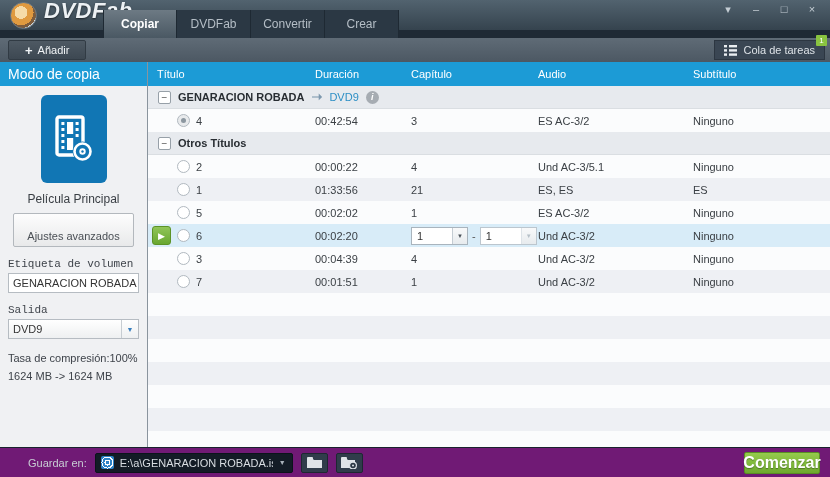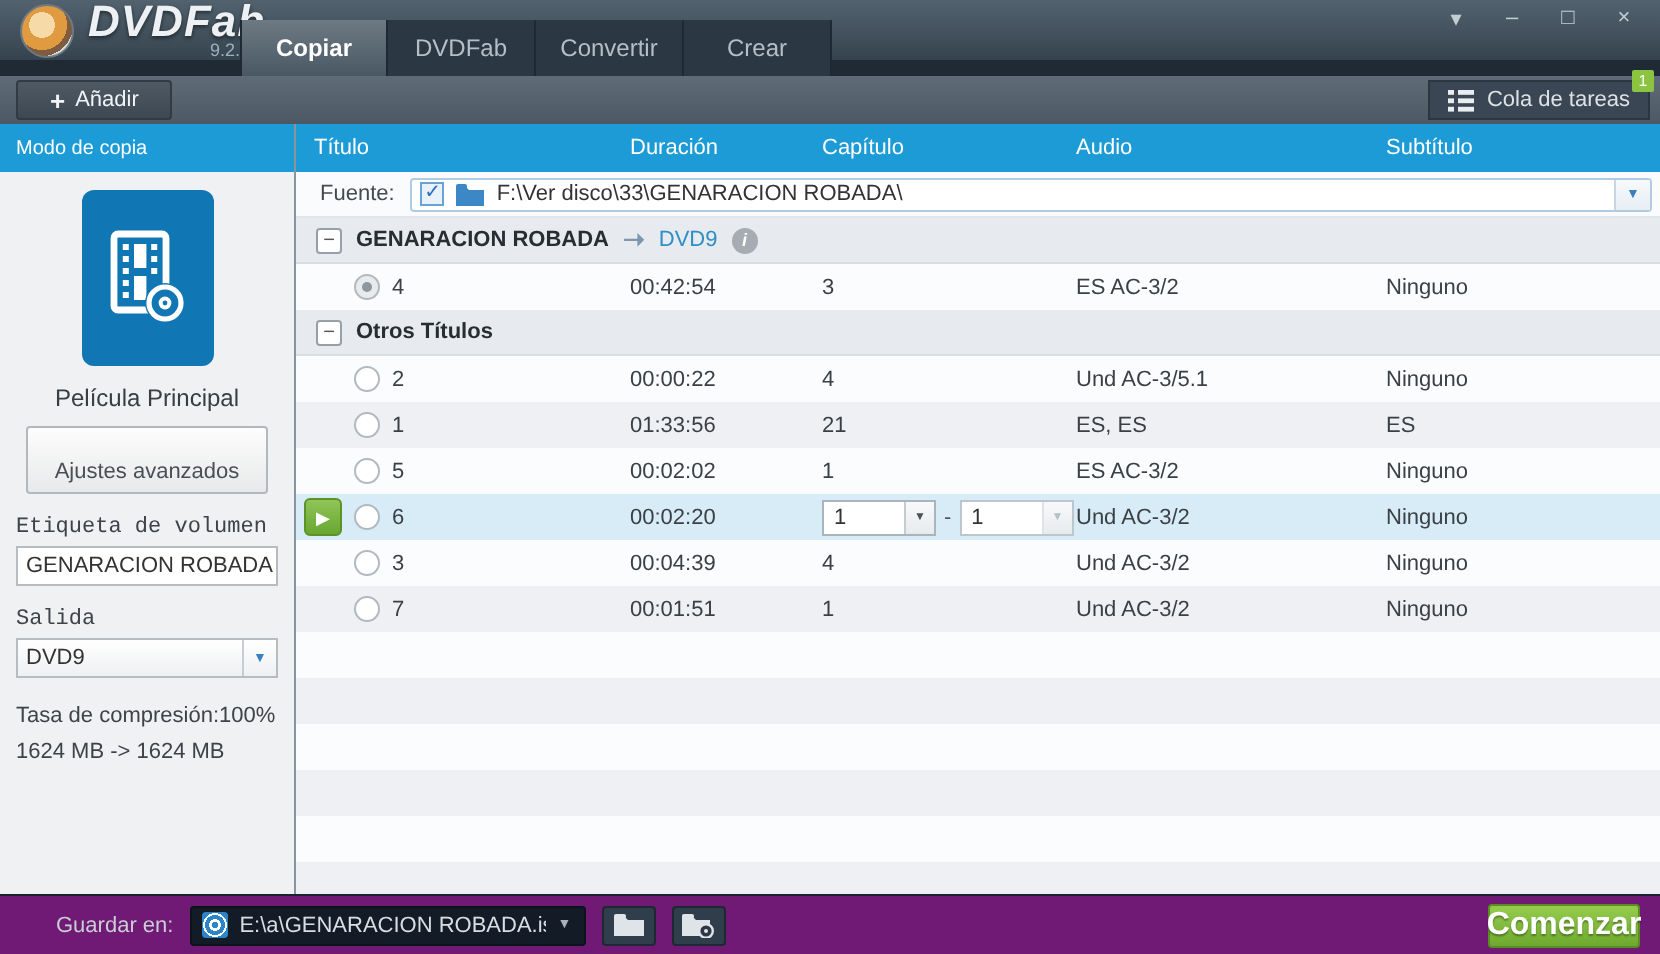--- a/index.html
+++ b/index.html
@@ -13,21 +13,21 @@
   .logo { display:flex; align-items:flex-start; gap:7px; padding-left:10px; }
   .mascot { width:27px; height:27px; border-radius:50%; margin-top:2px;
             background:radial-gradient(circle at 40% 38%, #f6dba8 0 30%, #e09a40 30% 58%, #7e5c3c 58% 72%, #d6dde2 72% 86%, #8c98a2 86%);
             border:1px solid #6d7a84; }
   .brand-wrap { display:flex; flex-direction:column; align-items:flex-end; }
   .brand { font-size:22px; font-weight:bold; font-style:italic; color:#edf1f4; letter-spacing:.5px;
            text-shadow:0 1px 2px rgba(0,0,0,.55); line-height:22px; }
   .version { font-size:9px; color:#9db0be; margin-top:-2px; }
   .win-controls { position:absolute; top:3px; right:12px; display:flex; gap:16px; color:#c4cdd4; font-size:11px; z-index:5; }
   .win-controls span { cursor:default; width:12px; text-align:center; }
-  .tabs { position:absolute; left:120px; top:10px; height:28px; display:flex; z-index:4; }
+  .tabs { position:absolute; left:103px; top:10px; height:28px; display:flex; z-index:4; }
   .tab { width:74px; display:flex; align-items:center; justify-content:center; font-size:12px;
          color:#b5bec6; background:#2b3844; border-right:1px solid #1e2933; }
   .tab:first-child { border-left:1px solid #1e2933; }
   .tab.active { background:linear-gradient(#6d7a84,#4a5863); color:#fff; font-weight:bold; }
 
   
   .toolbar { height:24px; background:linear-gradient(#5f6b76,#4c5863); display:flex; align-items:center;
              padding:0 8px; position:relative; flex-shrink:0; }
   .btn-add { height:20px; padding:0 16px; background:linear-gradient(#4e5963,#3d4852); border:1px solid #313b44;
              border-radius:2px; color:#f1f4f6; font-size:11px; display:flex; align-items:center; gap:5px; }
@@ -35,21 +35,21 @@
   .btn-queue { position:absolute; right:5px; top:2px; height:20px; padding:0 9px; background:#3a4653;
                border:1px solid #2c3641; color:#dde2e7; font-size:11px; display:flex; align-items:center; gap:6px; }
   .queue-badge { position:absolute; right:3px; top:-3px; min-width:11px; height:11px; background:#8ac440;
                  color:#fff; font-size:8px; line-height:11px; text-align:center; border-radius:1px; z-index:6; }
 
   
   .content { flex:1; display:flex; min-height:0; }
 
   
   .sidebar { width:148px; background:#f0f1f3; border-right:1px solid #8a949d; display:flex; flex-direction:column; flex-shrink:0; }
-  .side-header { height:24px; background:#1c9bd6; color:#fff; font-size:10px; display:flex; align-items:center;
+  .side-header { height:24px; background:#1c9bd6; color:#fff; font-size:14px; display:flex; align-items:center;
                  padding-left:8px; flex-shrink:0; }
   .film-card { width:66px; height:88px; margin:9px auto 0; background:#1176b4; border-radius:6px;
                display:flex; align-items:center; justify-content:center; }
   .mode-label { text-align:center; font-size:12px; color:#393e44; margin-top:9px; }
   .btn-advanced { display:block; margin:7px auto 0; height:22px; padding:16px 13px;
                   background:linear-gradient(#fdfdfd,#e8e9ea); border:1px solid #b3b8bd; border-radius:2px;
                   font-size:11px; color:#4a4f55; font-family:"Liberation Sans", sans-serif; }
   .field-caption { font-size:11px; color:#3e434a; margin:11px 8px 3px;font-family:Liberation Mono, monospace; }
   .text-input { display:flex; align-items:center; height:20px; margin:0 8px; background:#fff;
                 border:1px solid #b6bcc2; font-size:11px; color:#333; padding-left:4px; }
@@ -212,32 +212,20 @@
 
     <div class="table">
       <div class="tbl-header grid-cols">
         <div class="c0">Título</div>
         <div>Duración</div>
         <div>Capítulo</div>
         <div>Audio</div>
         <div>Subtítulo</div>
       </div>
 
-      <div class="src-row">
-        <span>Fuente:</span>
-        <div class="src-combo">
-          <span class="src-check">✓</span>
-          <svg width="14" height="11" viewBox="0 0 14 11">
-            <path d="M0 1.5 L5 1.5 L6.5 3 L14 3 L14 11 L0 11 Z" fill="#3c87c6"></path>
-            <rect x="0" y="0" width="5.5" height="2.4" rx="1" fill="#3c87c6"></rect>
-          </svg>
-          <span class="src-path">F:\Ver disco\33\GENARACION ROBADA\</span>
-          <span class="src-arrow">▼</span>
-        </div>
-      </div>
 
       <div class="grp-row">
         <span class="minus-box">−</span>
         <span class="grp-name">GENARACION ROBADA</span>
         <span class="grp-arrow">➝</span>
         <span class="grp-target">DVD9</span>
         <span class="info-icon">i</span>
       </div>
 
       <div class="trow white grid-cols">

